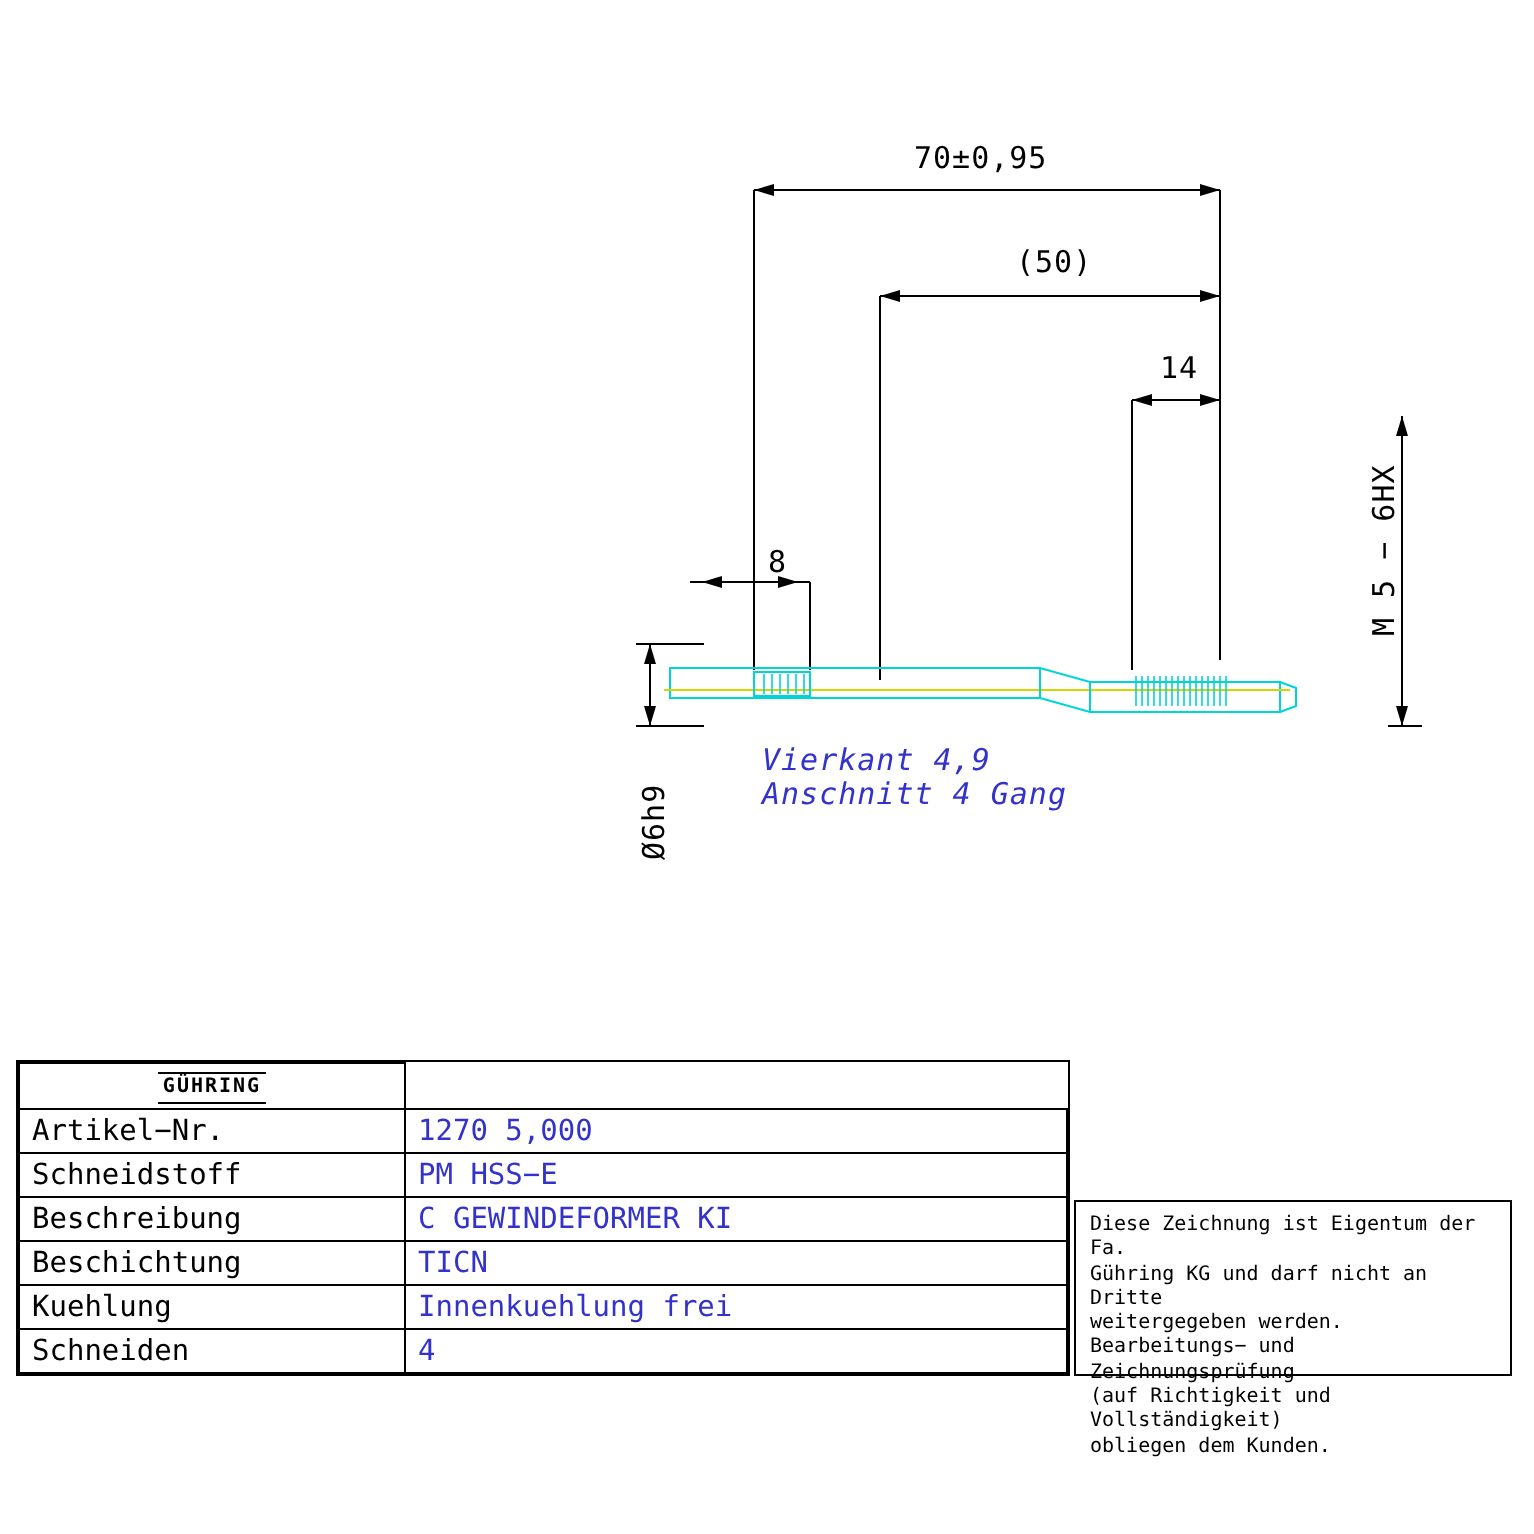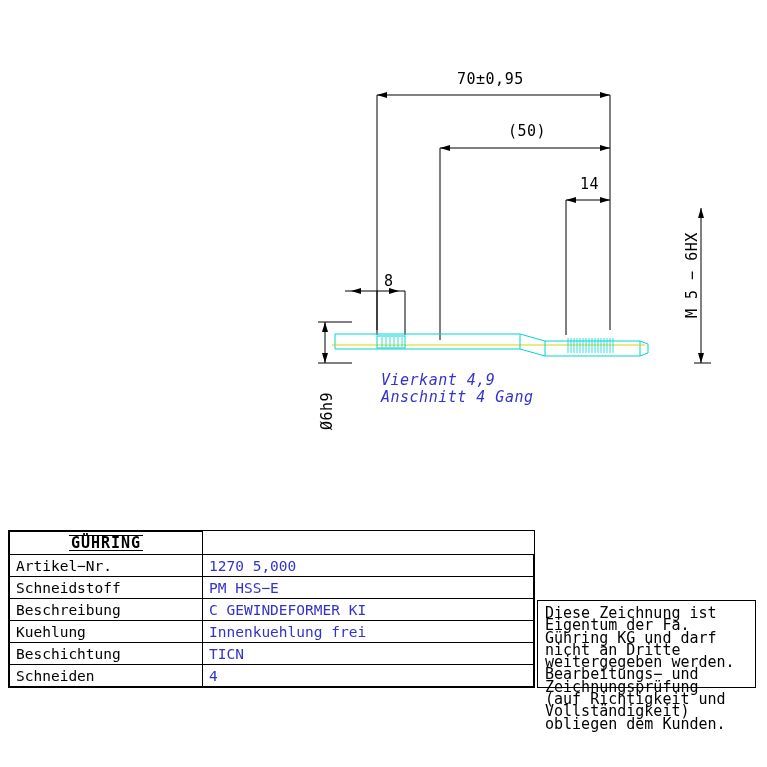--- a/index.html
+++ b/index.html
@@ -83,21 +83,21 @@
   #titleblock tr.logorow td.logocell {
     text-align: center;
     padding: 0;
   }
   #titleblock tr.logorow td.blankcell {
     border: none;
     border-bottom: 1px solid #000;
   }
   .logo {
     font-family: "DejaVu Sans Mono", monospace;
-    font-size: 15px;
+    font-size: 10px;
     font-weight: bold;
     letter-spacing: 1px;
     color: #000;
     display: inline-block;
     position: relative;
     line-height: 18px;
   }
   .logo::before {
     content: "";
     position: absolute;
@@ -114,21 +114,21 @@
     width: 219px;
     height: 88px;
     border: 1px solid #000;
     background: #fff;
     box-sizing: border-box;
     padding: 6px 6px 0 7px;
   }
   #notice p {
     margin: 0;
     font-family: "DejaVu Sans Mono", monospace;
-    font-size: 15px;
+    font-size: 10px;
     line-height: 12.3px;
     color: #000;
     white-space: pre-line;
   }
 </style>
 </head>
 <body>
 
 <div id="sheet">
 
@@ -255,26 +255,26 @@
       </tr>
       <tr>
         <td class="label">Schneidstoff</td>
         <td class="value">PM HSS−E</td>
       </tr>
       <tr>
         <td class="label">Beschreibung</td>
         <td class="value">C GEWINDEFORMER KI</td>
       </tr>
       <tr>
+        <td class="label">Beschichtung</td>
+        <td class="value">TICN</td>
+      </tr>
+      <tr>
         <td class="label">Kuehlung</td>
         <td class="value">Innenkuehlung frei</td>
-      </tr>
-      <tr>
-        <td class="label">Beschichtung</td>
-        <td class="value">TICN</td>
       </tr>
       <tr>
         <td class="label">Schneiden</td>
         <td class="value">4</td>
       </tr>
     </tbody>
       </table>
   </div>
 
   <div id="notice">

